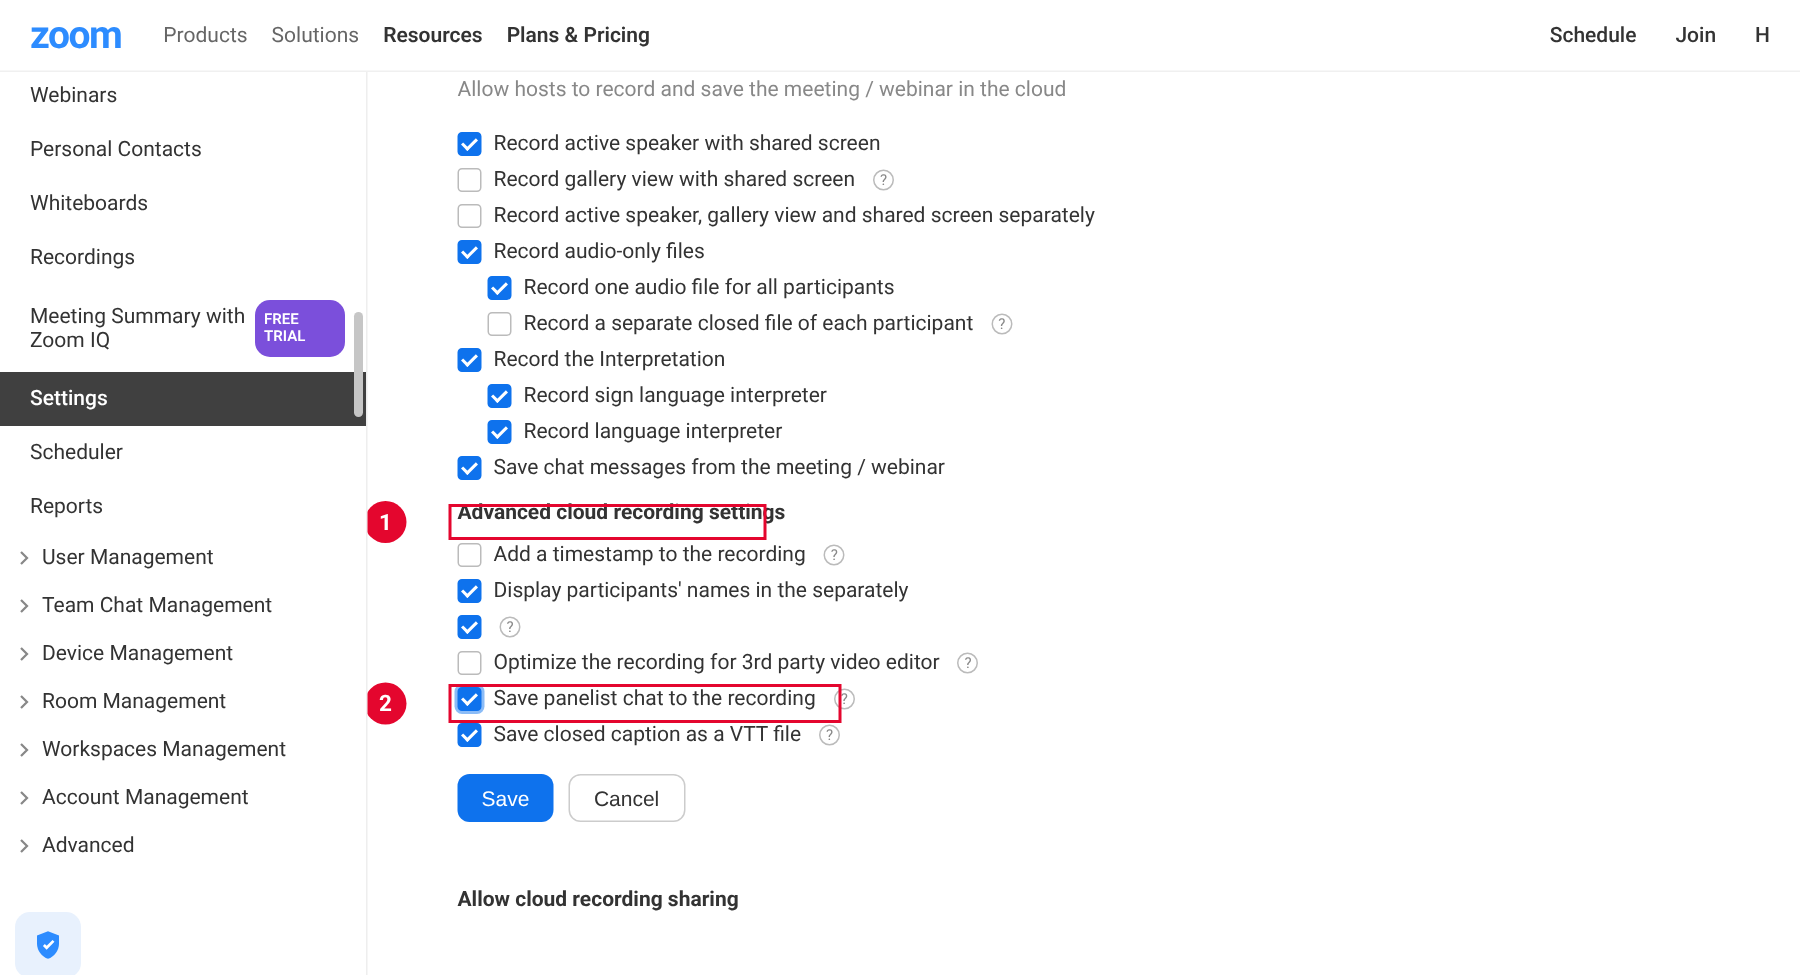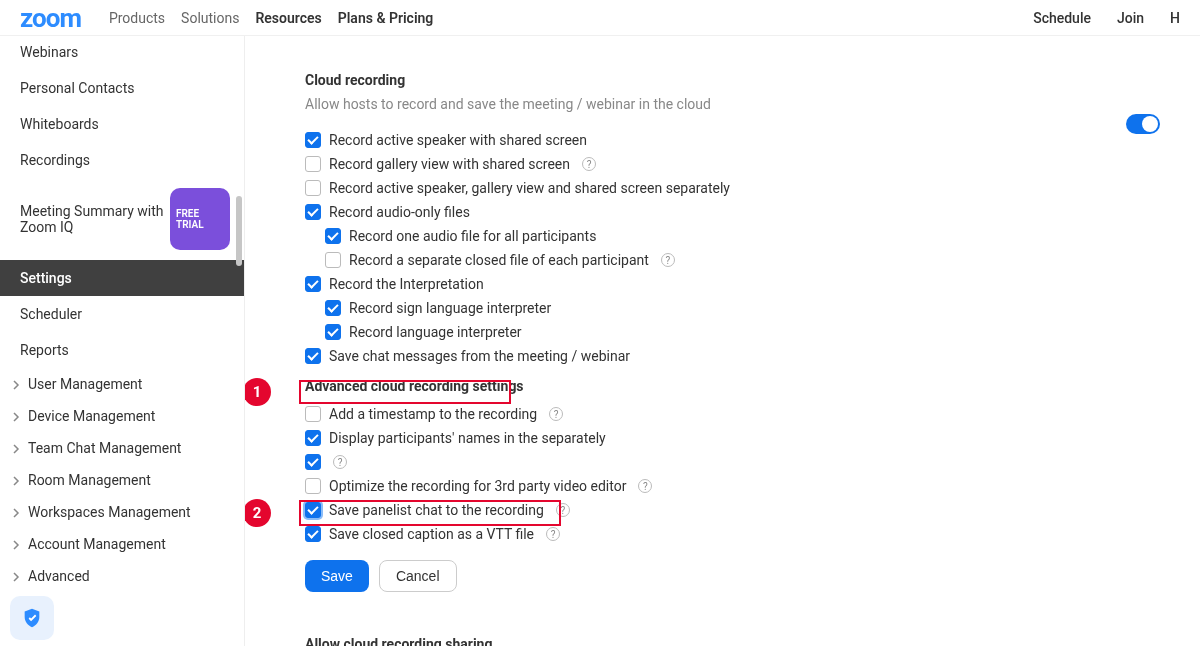--- a/index.html
+++ b/index.html
@@ -1,31 +1,31 @@
 <!DOCTYPE html>
 <html><head>
 <meta charset="utf-8">
 <style>
 * { box-sizing: border-box; margin: 0; padding: 0; }
 body { font-family: -apple-system, BlinkMacSystemFont, "Segoe UI", Roboto, Helvetica, Arial, sans-serif; font-size: 14px; color: #333; background: #fff; overflow: hidden; }
-.header { height: 36px; display: flex; align-items: center; padding: 0 20px; border-bottom: 1px solid #f0f0f0; position: relative; }
+.header { height: 48px; display: flex; align-items: center; padding: 0 20px; border-bottom: 1px solid #f0f0f0; position: relative; }
 .logo { color: #2D8CFF; font-weight: 700; font-size: 26px; letter-spacing: -1px; margin-right: 28px; }
 .nav-links { display: flex; gap: 16px; }
 .nav-link { color: #666; font-size: 14px; cursor: pointer; }
 .nav-link.strong { color: #333; font-weight: 600; }
 .header-right { margin-left: auto; display: flex; gap: 26px; }
 .hdr-link { color: #333; font-weight: 500; cursor: pointer; }
 .page { display: flex; height: 610px; }
 .sidebar { width: 245px; flex-shrink: 0; padding-top: 8px; overflow: hidden; position: relative; border-right: 1px solid #eee; }
 .side-scroll { position: absolute; right: -8px; width: 16px; top: 20px; bottom: 20px; }
 .side-thumb { width: 6px; background: #c6c6c6; border-radius: 3px; height: 70px; position: absolute; top: 140px; left: 0; }
 .side-item { padding: 10px 14px 10px 20px; color: #333; font-size: 14px; cursor: pointer; display: flex; align-items: center; justify-content: space-between; }
 .side-item.cut { padding-top: 0; color: #333; }
 .side-item.selected { background: #404040; color: #fff; font-weight: 500; }
-.free-trial { background: #7B4FDB; color: #fff; font-size: 10px; padding: 20px 6px; border-radius: 10px; font-weight: 600; }
+.free-trial { background: #7B4FDB; color: #fff; font-size: 10px; padding: 8px 6px; border-radius: 10px; font-weight: 600; }
 .section-header { font-size: 11px; color: #777; font-weight: 600; padding: 20px 14px 8px 14px; letter-spacing: 0.3px; }
 .admin-item { padding: 8px 14px 8px 10px; display: flex; align-items: center; gap: 6px; cursor: pointer; color: #333; }
 .chev { width: 12px; height: 12px; display: inline-block; }
 .chev svg { stroke: #888; }
 .shield-badge { position: absolute; bottom: 6px; left: 10px; width: 44px; height: 44px; background: #E8F1FD; border-radius: 10px; display:flex; align-items:center; justify-content:center; }
 .shield-badge svg { fill:#2D8CFF; }
 .content { flex: 1; padding: 0 40px 0 60px; overflow-y: hidden; position: relative; }
 .content-inner { position: relative; top: -4px; }
 .section-title { font-weight: 700; color: #333; font-size: 14px; margin-top: 40px; }
 .section-desc { color: #888; font-size: 14px; margin-top: 8px; }
@@ -99,27 +99,27 @@
     <div class="admin-item">
         <span class="chev"><svg viewBox="0 0 12 12" fill="none" stroke-width="1.5">
             <polyline points="4,2 8,6 4,10"></polyline>
           </svg></span>
         <span>User Management</span>
       </div>
     <div class="admin-item">
         <span class="chev"><svg viewBox="0 0 12 12" fill="none" stroke-width="1.5">
             <polyline points="4,2 8,6 4,10"></polyline>
           </svg></span>
+        <span>Team Chat Management</span>
+      </div>
+    <div class="admin-item">
+        <span class="chev"><svg viewBox="0 0 12 12" fill="none" stroke-width="1.5">
+            <polyline points="4,2 8,6 4,10"></polyline>
+          </svg></span>
         <span>Device Management</span>
-      </div>
-    <div class="admin-item">
-        <span class="chev"><svg viewBox="0 0 12 12" fill="none" stroke-width="1.5">
-            <polyline points="4,2 8,6 4,10"></polyline>
-          </svg></span>
-        <span>Team Chat Management</span>
       </div>
     <div class="admin-item">
         <span class="chev"><svg viewBox="0 0 12 12" fill="none" stroke-width="1.5">
             <polyline points="4,2 8,6 4,10"></polyline>
           </svg></span>
         <span>Room Management</span>
       </div>
     <div class="admin-item">
         <span class="chev"><svg viewBox="0 0 12 12" fill="none" stroke-width="1.5">
             <polyline points="4,2 8,6 4,10"></polyline>
@@ -146,26 +146,20 @@
       <svg width="22" height="22" viewBox="0 0 24 24">
           <path d="M12 2 L20 5 V11 C20 16 16.5 20.5 12 22 C7.5 20.5 4 16 4 11 V5 Z"></path>
           <path d="M9 12 L11 14 L16 9" stroke="#fff" stroke-width="2" fill="none"></path>
         </svg>
     </div>
   </div>
 
   <div class="content">
     <div class="content-inner">
 
-      <div class="toggle-row">
-        <div class="section-title">Cloud recording</div>
-        <div class="toggle-wrap" style="top:42px;">
-            <div class="toggle"></div>
-          </div>
-      </div>
       <div class="section-desc">Allow hosts to record and save the meeting / webinar in the cloud</div>
 
       <div class="chk-list" id="opts">
           <div class="chk-row">
             <span class="chk checked"></span>
             <span>Record active speaker with shared screen</span>
           </div>
           <div class="chk-row">
             <span class="chk"></span>
             <span>Record gallery view with shared screen</span>

